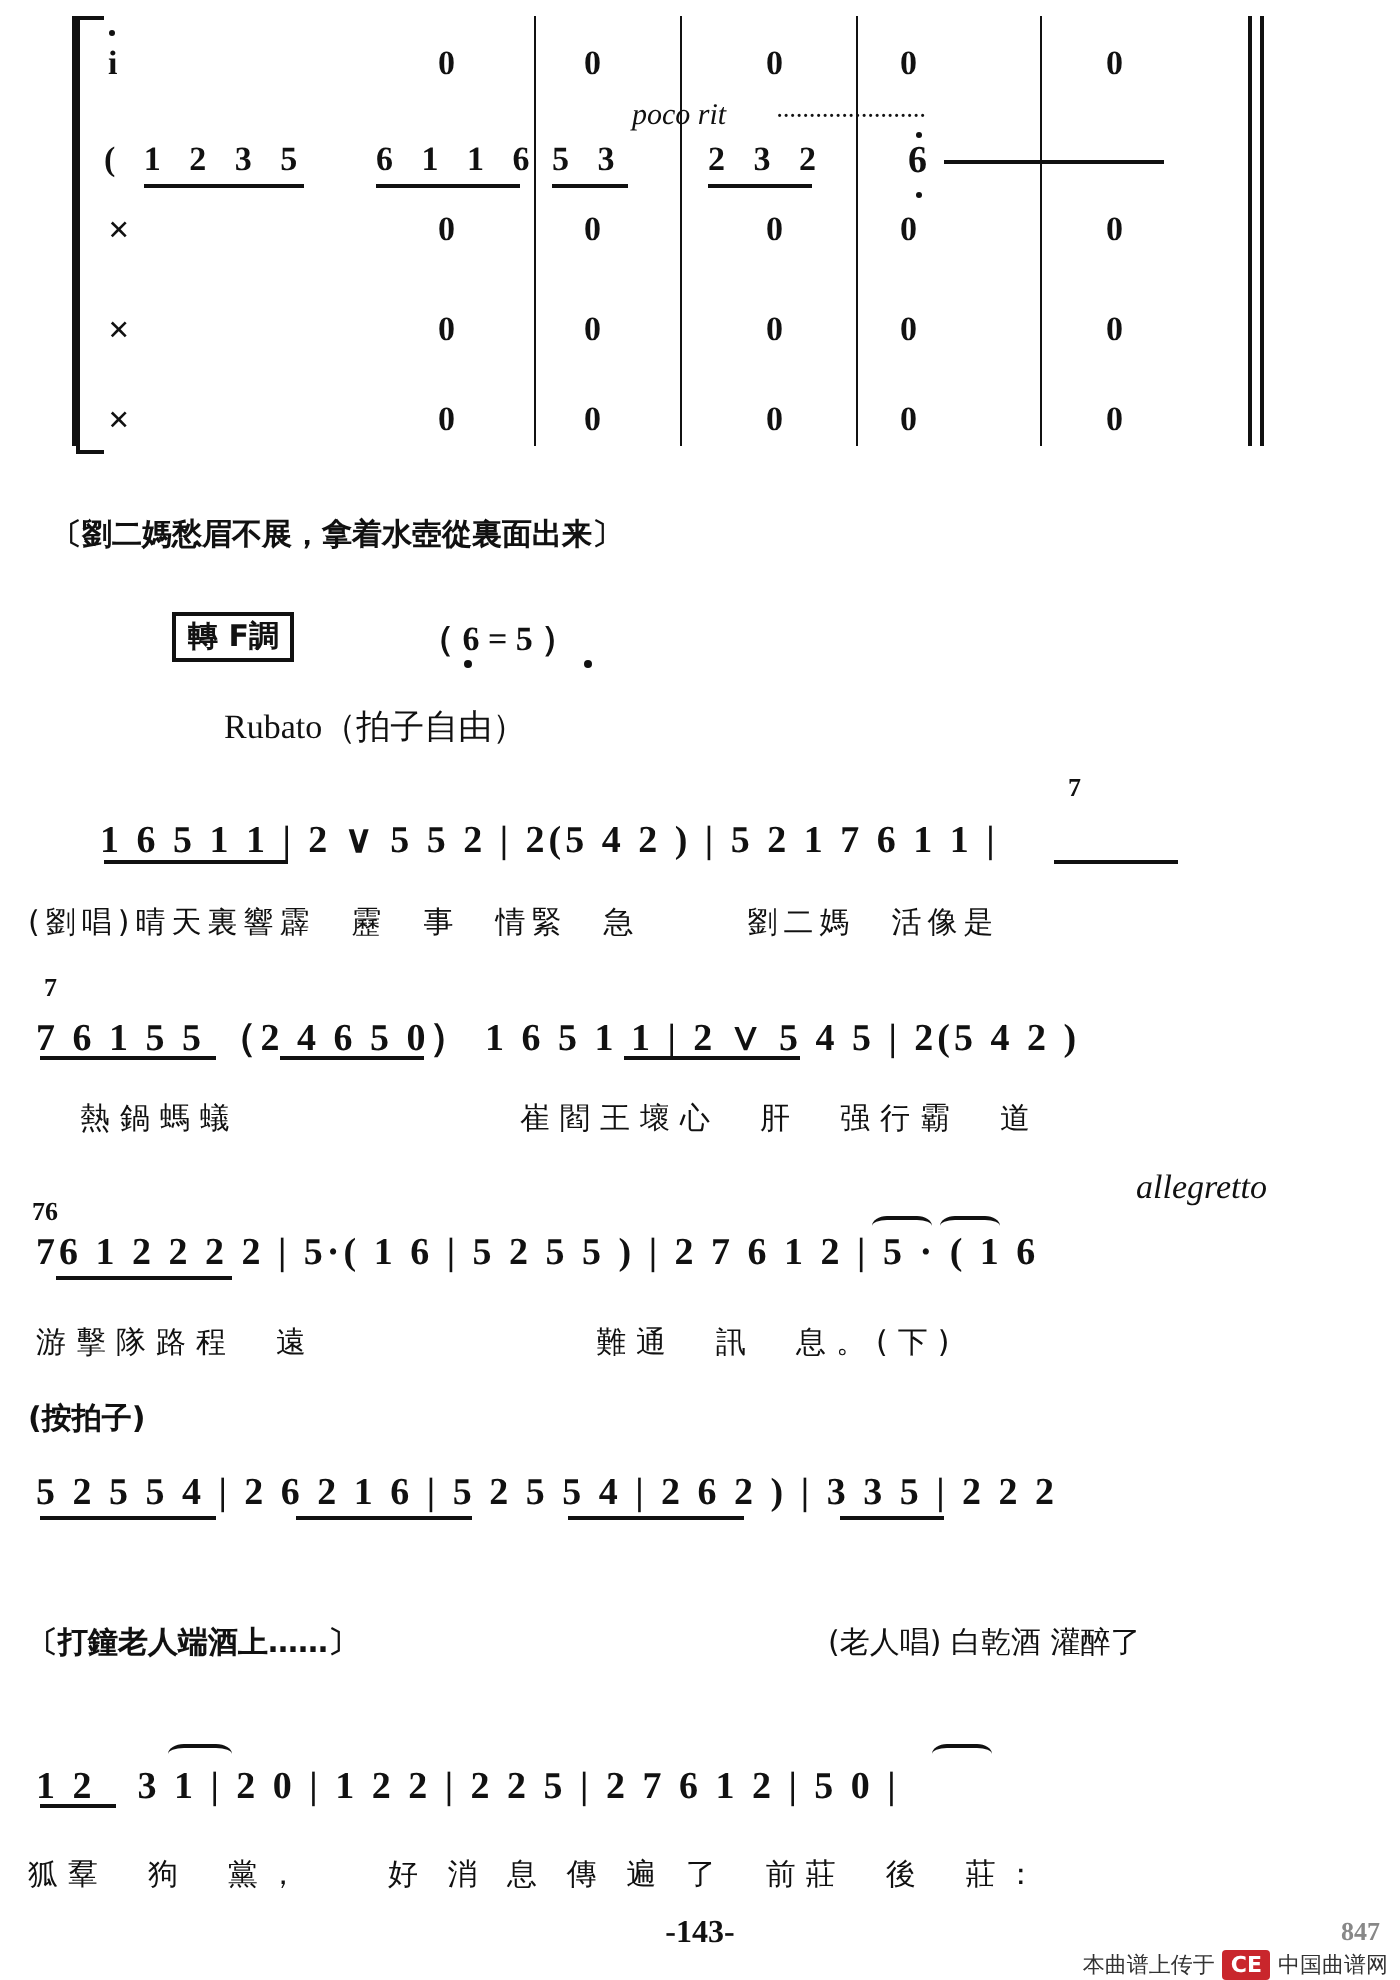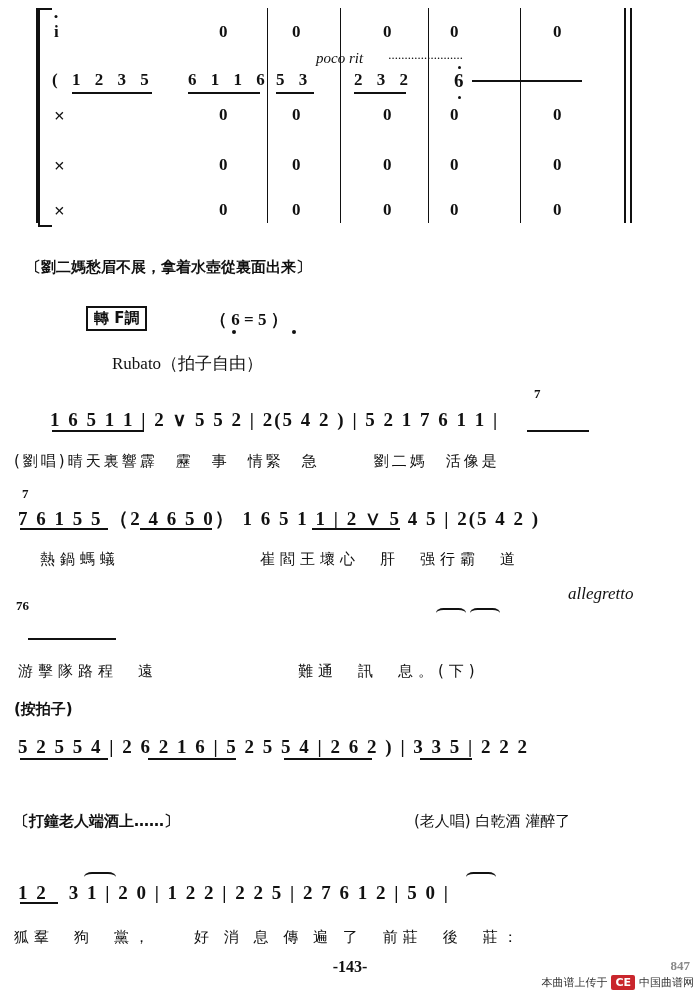--- a/index.html
+++ b/index.html
@@ -162,20 +162,21 @@
 
   <div style="position:absolute;left:22px;top:486px;font-size:13px;font-weight:bold;">7</div>
   <div class="musicline" style="left:18px;top:506px;">7 6 1 5 5  （2 4 6 5 0）  1 6 5 1 1  |  2 ∨ 5 4 5  |  2(5 4 2 )</div>
   <div class="beam" style="left:20px;top:528px;width:88px;"></div>
   <div class="beam" style="left:140px;top:528px;width:72px;"></div>
   <div class="beam" style="left:312px;top:528px;width:88px;"></div>
   <div class="lyrline" style="left:40px;top:550px;letter-spacing:5px;">熱鍋螞蟻　　　　　　　崔閻王壞心　肝　强行霸　道</div>
 
   <div style="position:absolute;left:16px;top:598px;font-size:13px;font-weight:bold;">76</div>
   <div class="tempo" style="left:568px;top:584px;font-style:italic;">allegretto</div>
+  <div class="musicline" style="left:18px;top:616px;">76 1 2 2 2 2  |  5·( 1 6  |  5 2 5 5 )  |  2 7 6 1 2  |  5 · ( 1 6</div>
   <div class="beam" style="left:28px;top:638px;width:88px;"></div>
   <div class="slur" style="left:436px;top:608px;width:30px;"></div>
   <div class="slur" style="left:470px;top:608px;width:30px;"></div>
   <div class="lyrline" style="left:18px;top:662px;letter-spacing:5px;">游擊隊路程　遠　　　　　　　難通　訊　息。(下)</div>
 
   <div class="stage" style="left:14px;top:700px;font-weight:bold;">(按拍子)</div>
 
   <div class="musicline" style="left:18px;top:736px;">5 2 5 5 4  |  2 6 2 1 6  |  5 2 5 5 4  |  2 6 2 )  | 3 3 5  | 2 2 2</div>
   <div class="beam" style="left:20px;top:758px;width:88px;"></div>
   <div class="beam" style="left:148px;top:758px;width:88px;"></div>

